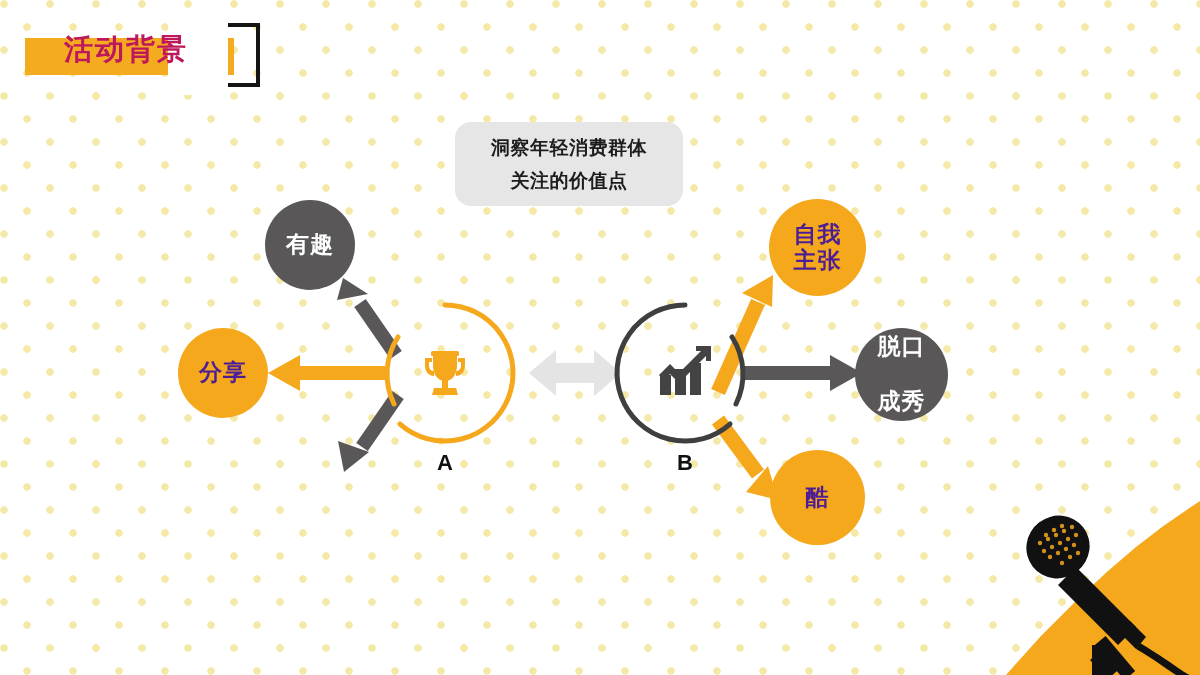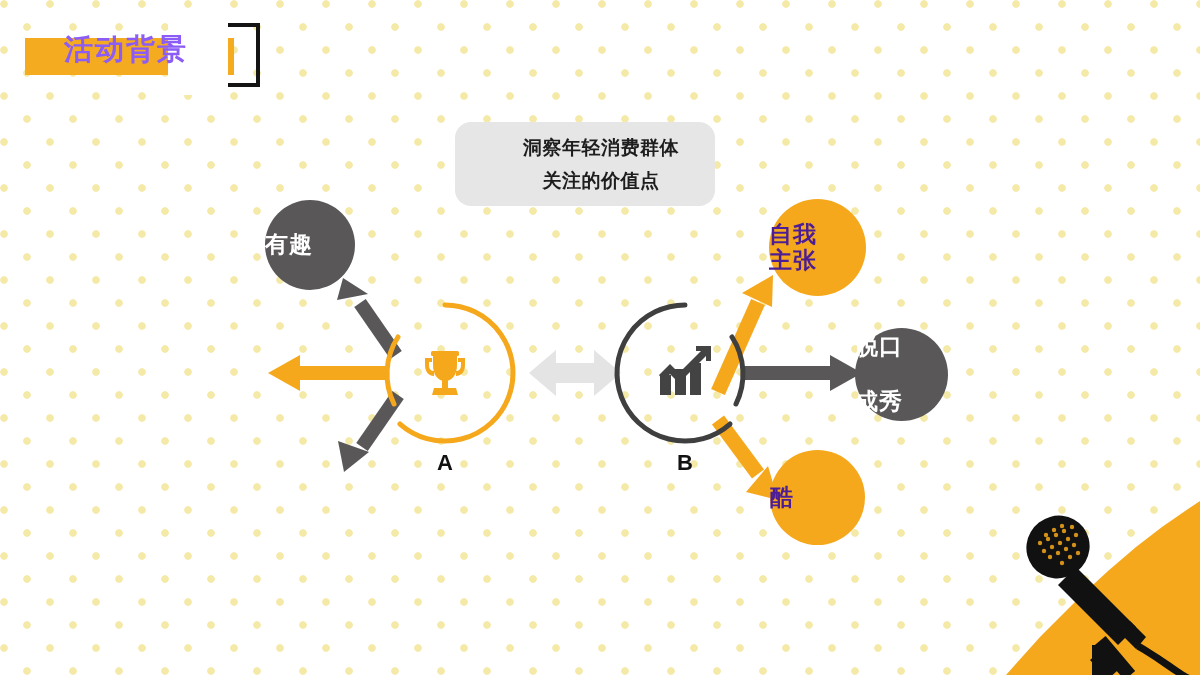--- a/index.html
+++ b/index.html
@@ -67,58 +67,57 @@
     width: 60px;
     height: 72px;
     background: #ffffff;
   }
   .title-text {
     position: absolute;
     left: 42px;
     top: 12px;
     font-size: 29px;
     font-weight: bold;
-    color: #8b5cf6;
+    color: #be185d;
     letter-spacing: 2px;
     white-space: nowrap;
     z-index: 3;
   }
 
   
   .headline-box {
     position: absolute;
     left: 455px;
     top: 122px;
     width: 228px;
     height: 84px;
     background: #e6e6e6;
     border-radius: 16px;
     display: flex;
     flex-direction: column;
     align-items: center;
     justify-content: center;
     gap: 7px;
     z-index: 4;
-    padding-left: 32px;
   }
   .headline-line {
     font-size: 19px;
     font-weight: bold;
     color: #1d1d1d;
     letter-spacing: 0.5px;
     white-space: nowrap;
   }
 
   
   .node {
     position: absolute;
     border-radius: 50%;
     display: flex;
     flex-direction: column;
-    align-items: flex-start;
+    align-items: center;
     justify-content: center;
     z-index: 3;
     line-height: 1.12;
   }
   .node .node-line {
     font-size: 23px;
     font-weight: bold;
     white-space: nowrap;
     letter-spacing: 1px;
   }
@@ -263,20 +262,23 @@
     <g>
       <path d="M 718 420 L 758 474" stroke="#f5a81c" stroke-width="15" fill="none"></path>
       <path d="M 778 500 L 746 492 L 768 466 Z" fill="#f5a81c"></path>
     </g>
   </svg>
 
   <div class="node gray" style="left:265px; top:200px; width:90px; height:90px;">
     <span class="node-line">有趣</span>
   </div>
 
+  <div class="node orange" style="left:178px; top:328px; width:90px; height:90px;">
+    <span class="node-line">分享</span>
+  </div>
 
 
   <div class="hub" style="left:370px; top:298px;">
     <svg width="150" height="150" viewBox="0 0 150 150">
       <path d="M 75 7 A 68 68 0 1 1 30 126" stroke="#f5a81c" stroke-width="5" fill="none" stroke-linecap="round"></path>
       <path d="M 24 106 A 68 68 0 0 1 28 39" stroke="#f5a81c" stroke-width="5" fill="none" stroke-linecap="round"></path>
     </svg>
     <div class="hub-icon">
       <svg width="56" height="56" viewBox="0 0 56 56" fill="#f5a81c">
         <rect x="14" y="6" width="28" height="5" rx="1.5"></rect>

